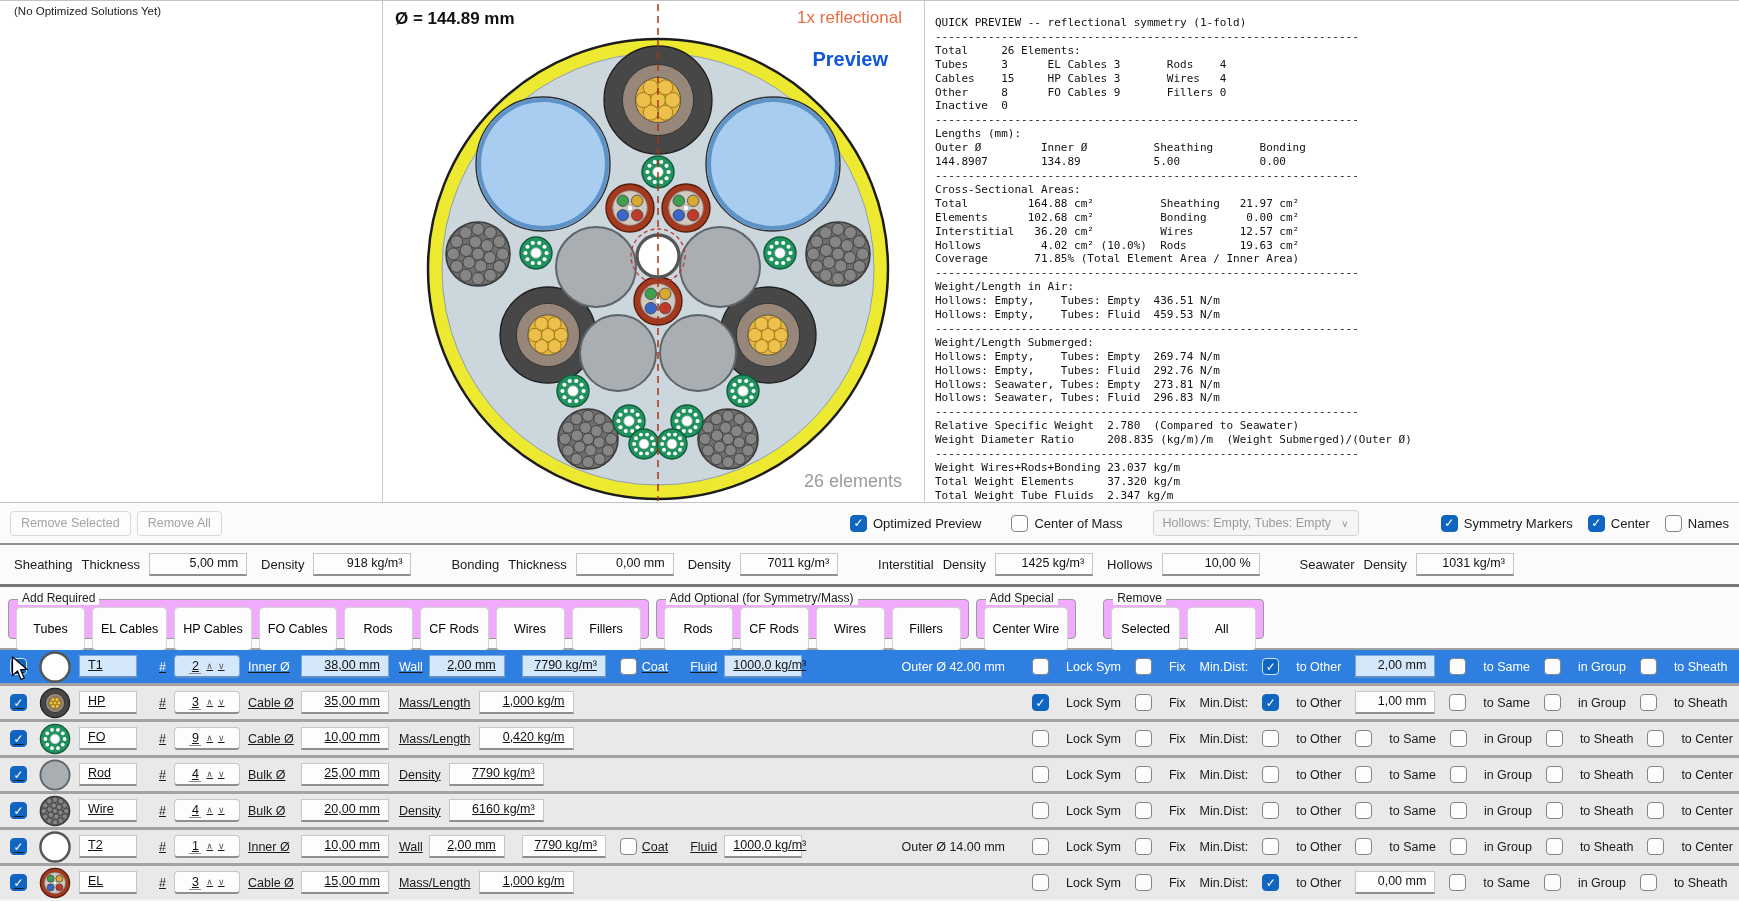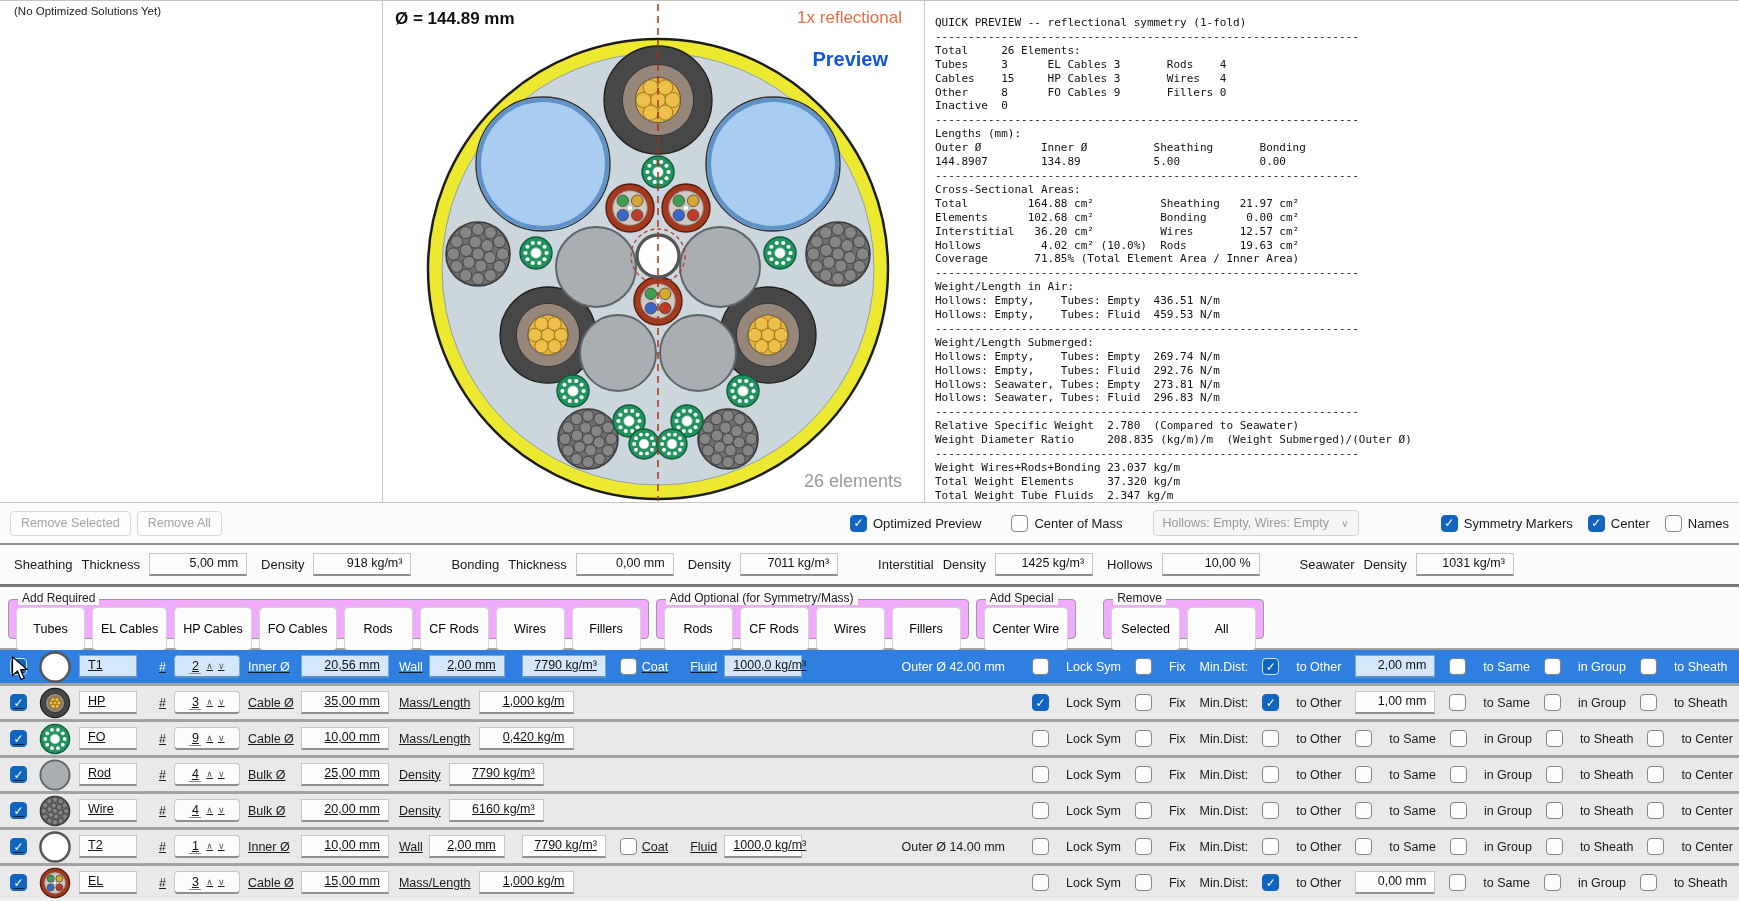--- a/index.html
+++ b/index.html
@@ -410,21 +410,21 @@
   <div class="tb-mid" id="tb-mid">
       <span class="cbi">
         <span class="cb checked">✓</span>
         <span>Optimized Preview</span>
       </span>
       <span class="cbi">
         <span class="cb"></span>
         <span>Center of Mass</span>
       </span>
       <div class="dd">
-        <span>Hollows: Empty, Wires: Empty</span>
+        <span>Hollows: Empty, Tubes: Empty</span>
         <span class="chev">∨</span>
       </div>
     </div>
   <div class="tb-right" id="tb-right">
       <span class="cbi">
         <span class="cb checked">✓</span>
         <span>Symmetry Markers</span>
       </span>
       <span class="cbi">
         <span class="cb checked">✓</span>
@@ -500,21 +500,21 @@
         </svg>
       </span>
       <span class="field name">T1</span>
       <span class="lbl hash">#</span>
       <span class="spin">
         <span class="num">2</span>
         <span class="ch">∧</span>
         <span class="ch">∨</span>
       </span>
       <span class="lbl dlab">Inner Ø</span>
-      <span class="field f-d">20,56 mm</span>
+      <span class="field f-d">38,00 mm</span>
       <span class="lbl" style="margin-right: 6px;">Wall</span>
       <span class="field f-wall">2,00 mm</span>
       <span class="field f-dens">7790 kg/m³</span>
       <span class="cb coat"></span>
       <span class="lbl coatl">Coat</span>
       <span class="lbl fluidl">Fluid</span>
       <span class="field f-fluid">1000,0 kg/m³</span>
       <div class="outer">Outer Ø 42.00 mm</div>
       <div class="rgrp">
         <span class="cbi">

